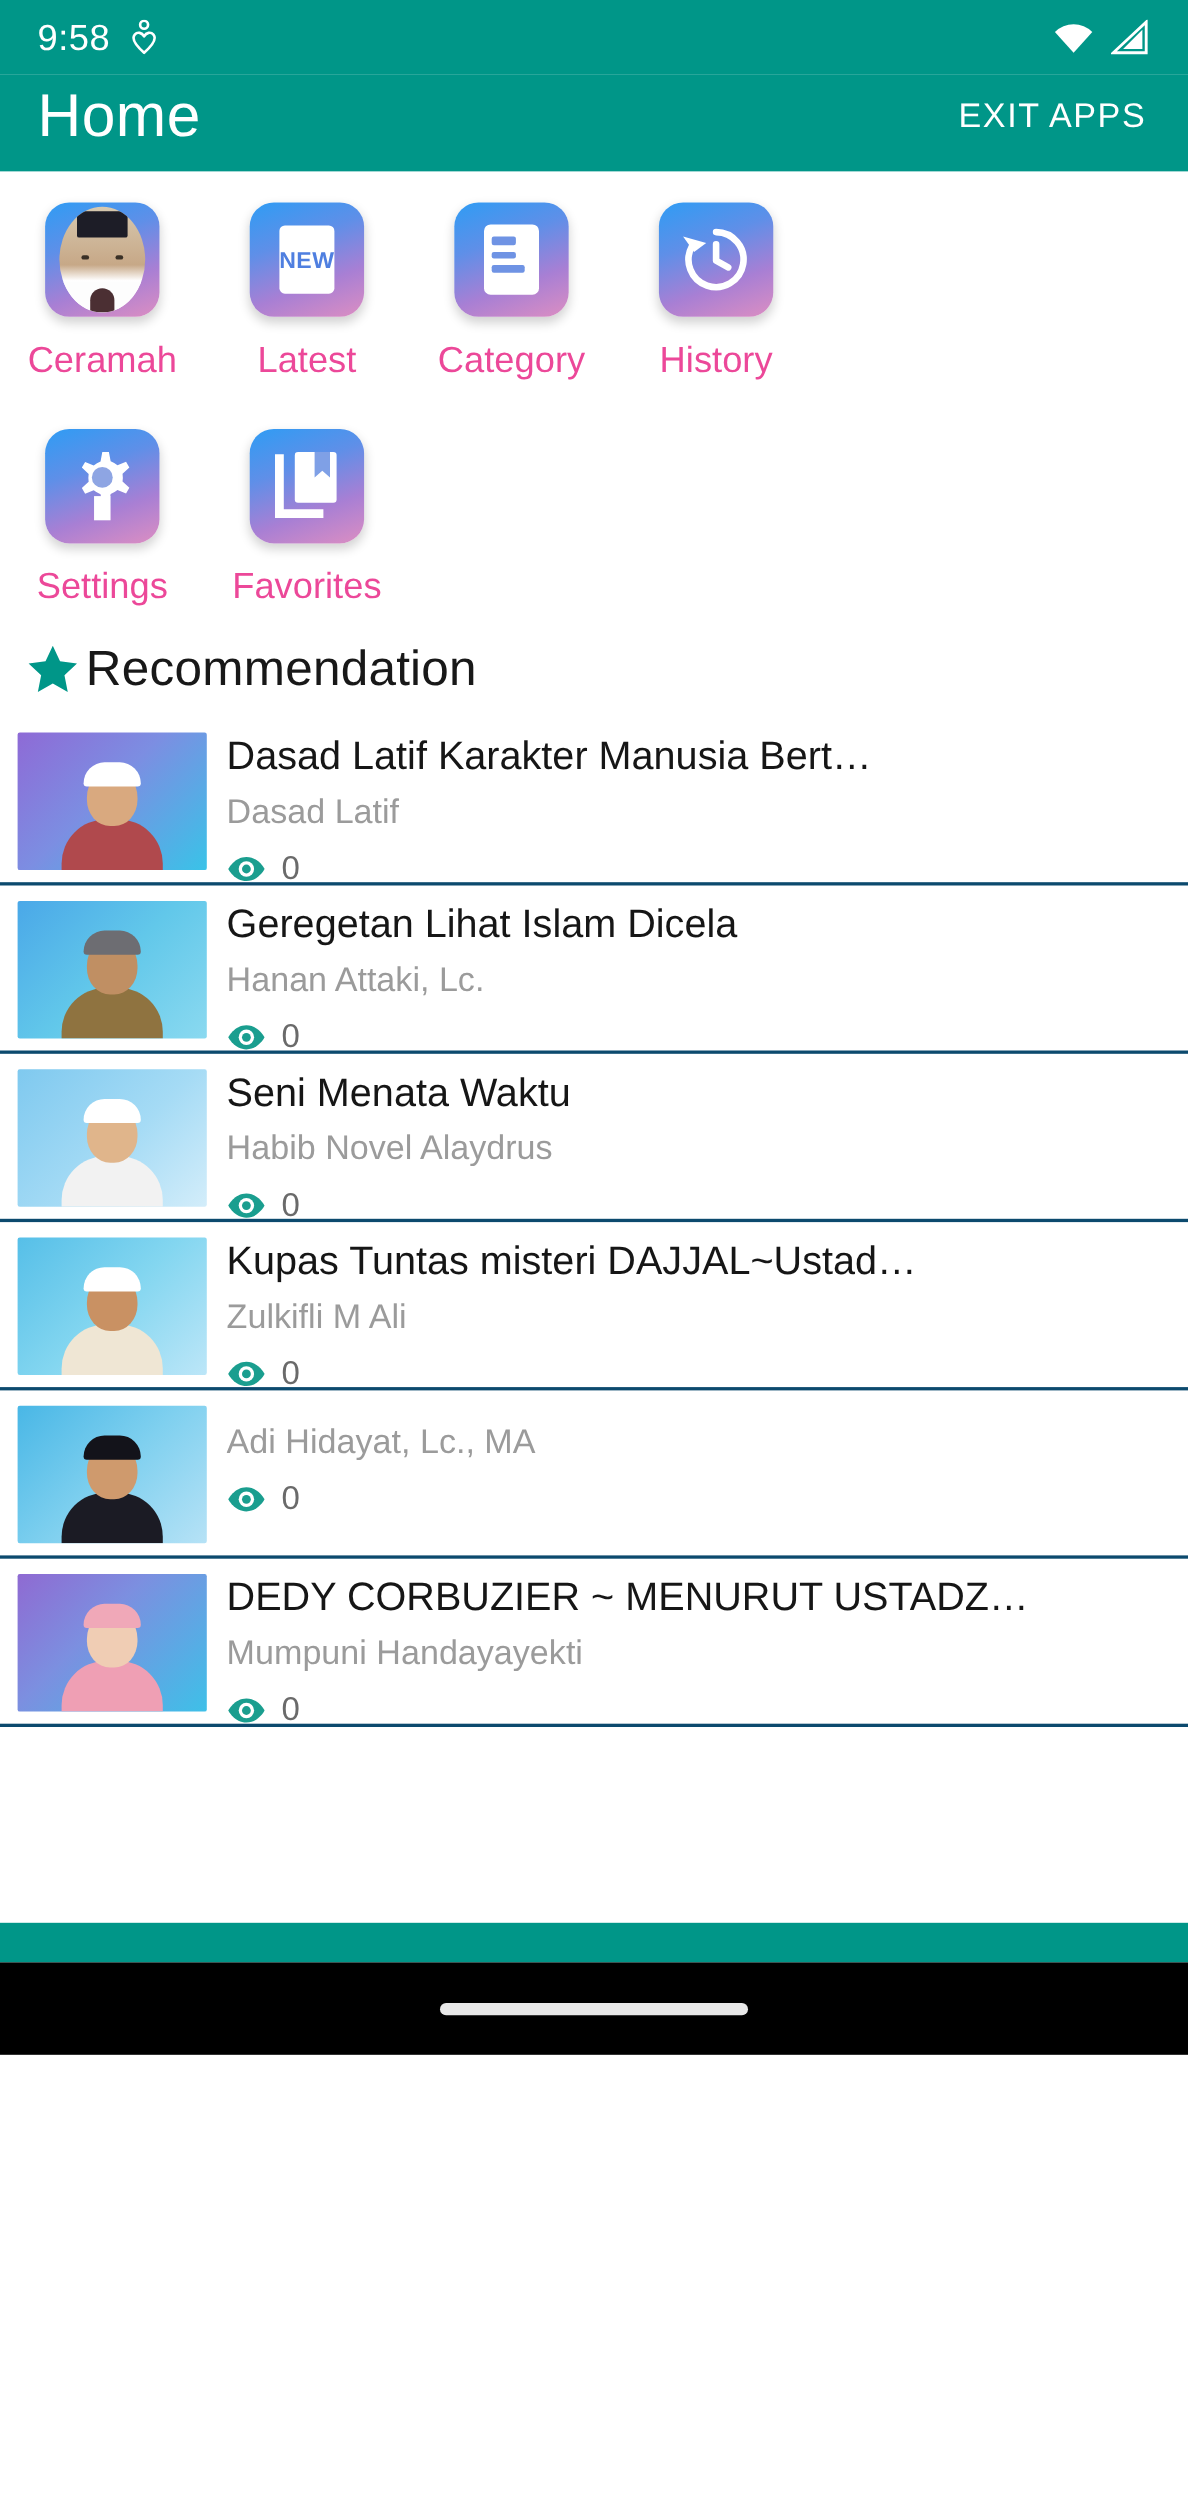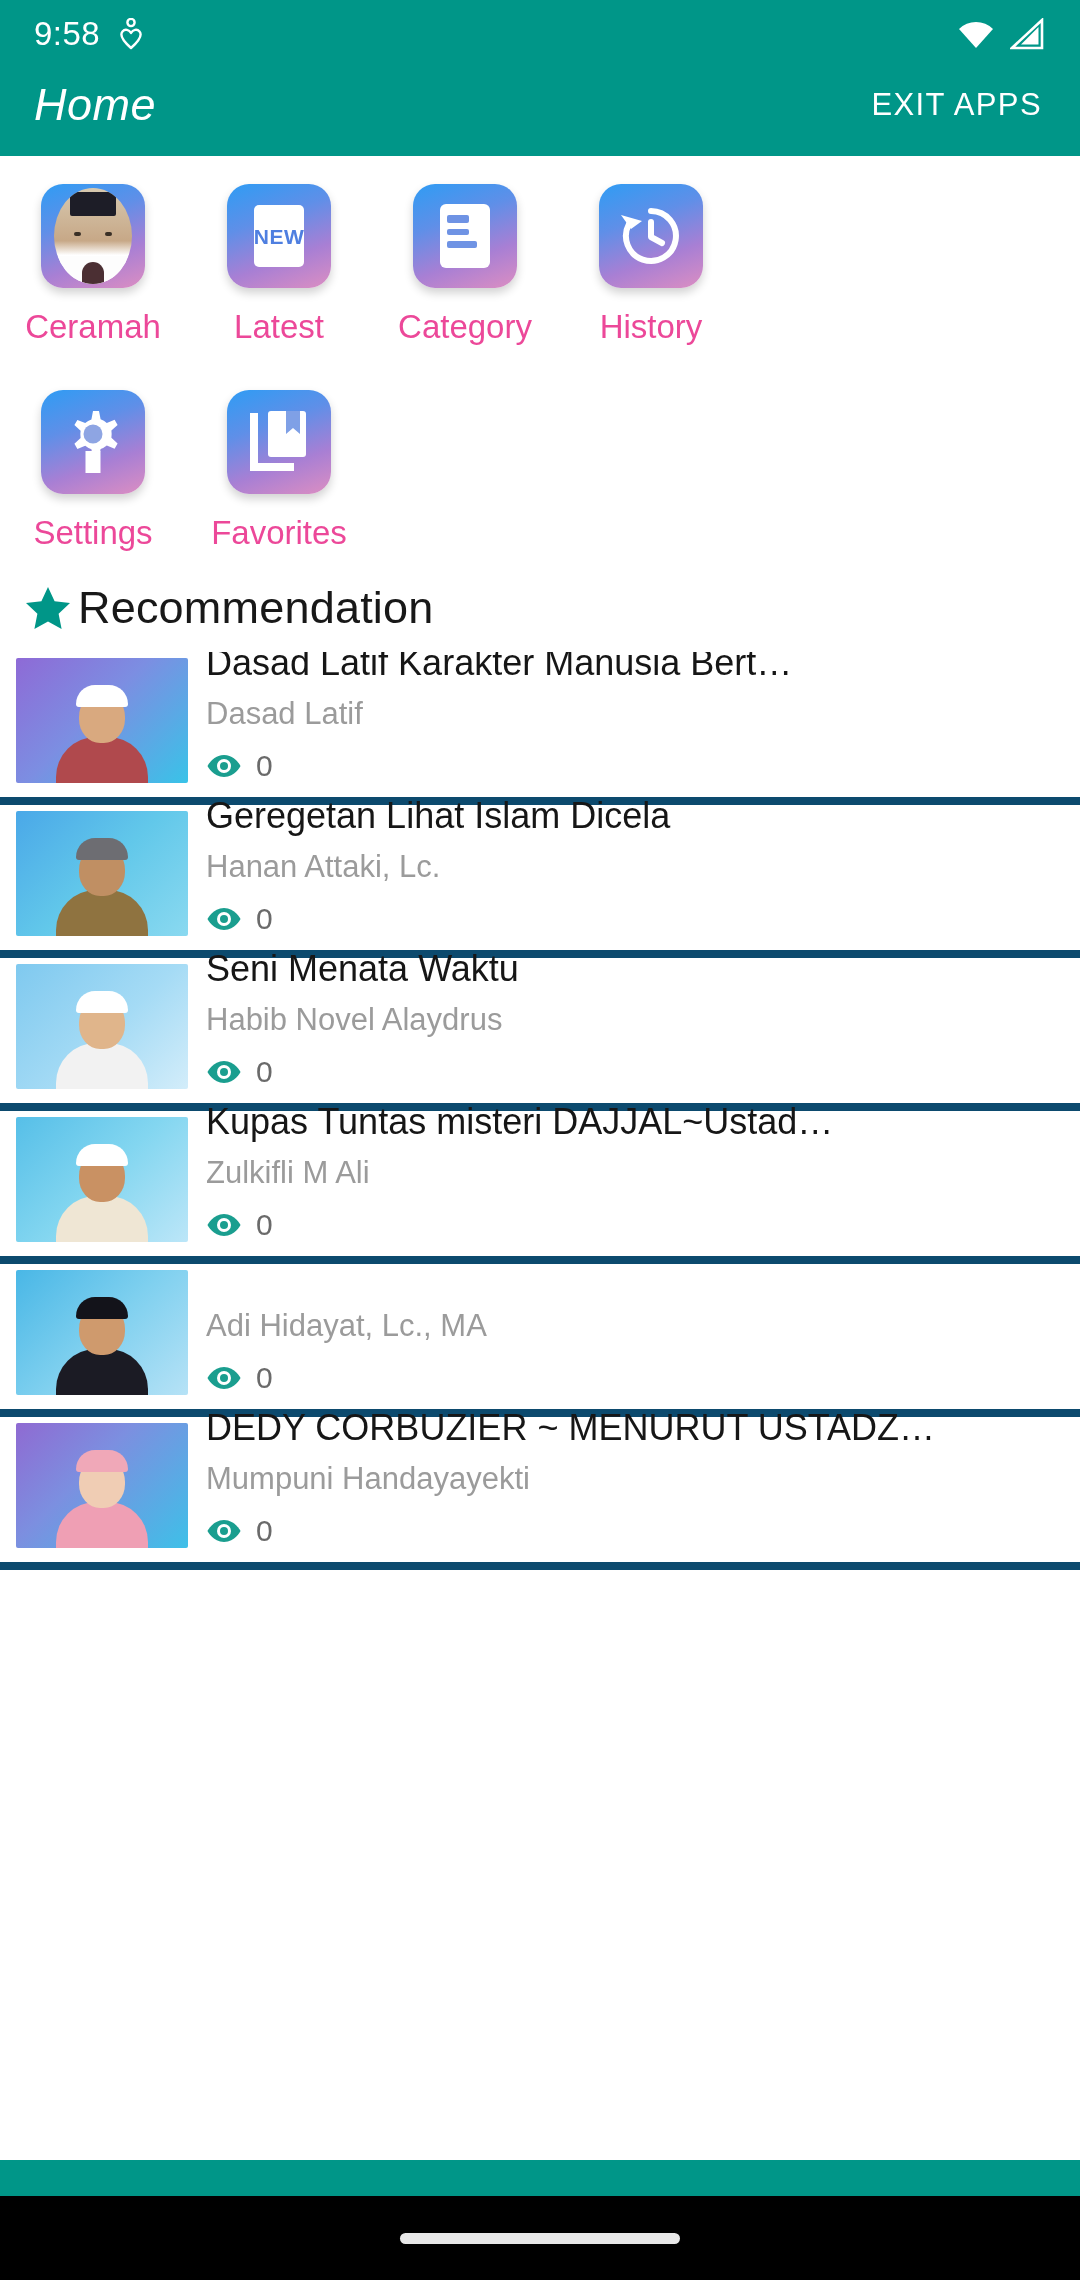--- a/index.html
+++ b/index.html
@@ -4,21 +4,21 @@
 <style>
   * { box-sizing: border-box; margin: 0; padding: 0; }
   html, body {
     width: 1080px; height: 2280px;
     background: #ffffff;
     font-family: "Liberation Sans", sans-serif;
     overflow: hidden;
   }
   #app {
     position: relative;
-    width: 1080px; height: 2280px;
+    width: 1080px; height: 1868px;
     display: flex; flex-direction: column;
     background: #ffffff;
   }
 
   
   .statusbar {
     height: 68px; background: #009688;
     display: flex; align-items: center;
     padding: 0 34px;
     flex: 0 0 auto;
@@ -27,21 +27,21 @@
   .sb-time { color: #fff; font-size: 33px; letter-spacing: .5px; }
   .sb-right { margin-left: auto; display: flex; align-items: center; gap: 14px; }
 
   
   .appbar {
     height: 88px; background: #009688;
     display: flex; align-items: center;
     padding: 0 34px 14px 34px;
     flex: 0 0 auto;
   }
-  .appbar-title { color: #fff; font-size: 45px; font-weight: 400; letter-spacing: .5px; font-style: italic; }
+  .appbar-title { color: #fff; font-size: 55px; font-weight: 400; letter-spacing: .5px; }
   .appbar-action {
     margin-left: auto; color: #fff; font-size: 31px;
     letter-spacing: 1.4px; padding: 10px 4px;
   }
 
   
   .grid-wrap { padding: 28px 0 4px 0; flex: 0 0 auto; background:#fff; }
   .grid-row { display: flex; }
   .grid-cell {
     width: 186px; margin-left: 0;
@@ -85,23 +85,23 @@
   
   .section-head {
     display: flex; align-items: center; gap: 6px;
     padding: 26px 24px 18px 24px; flex: 0 0 auto;
   }
   .section-title { font-size: 45px; color: #181818; letter-spacing: .2px; }
 
   
   .list { flex: 1 1 auto; overflow: hidden; background:#fff; }
   .list-item {
-    display: flex; align-items: flex-end;
+    display: flex; align-items: flex-start;
     padding: 14px 20px 14px 16px;
-    border-bottom: 8px solid #0c4a6e;
+    border-bottom: 3px solid #0c4a6e;
     height: 153px;
   }
   .thumb {
     width: 172px; height: 125px; flex: 0 0 auto; border-radius: 2px;
     overflow: hidden; position: relative;
     background: linear-gradient(135deg,#8e6ad6 0%, #7f8fe0 40%, #39c3e8 100%);
   }
   .th-person {
     position: absolute; bottom: 0; left: 50%; transform: translateX(-50%);
     width: 92px; height: 92px;

